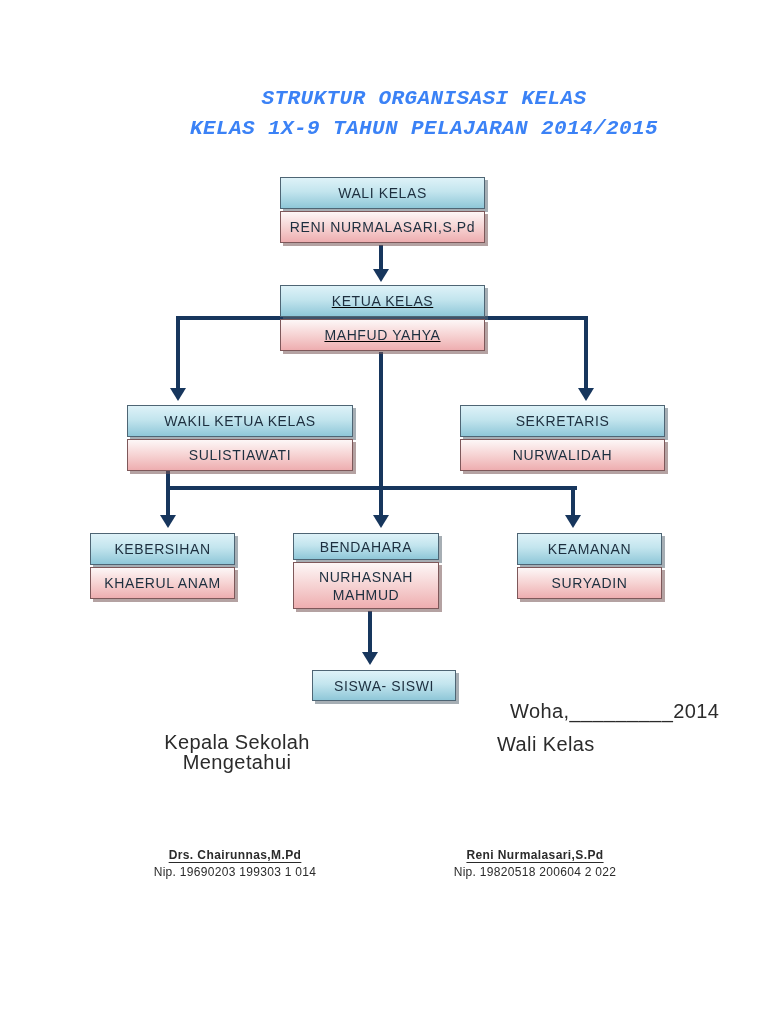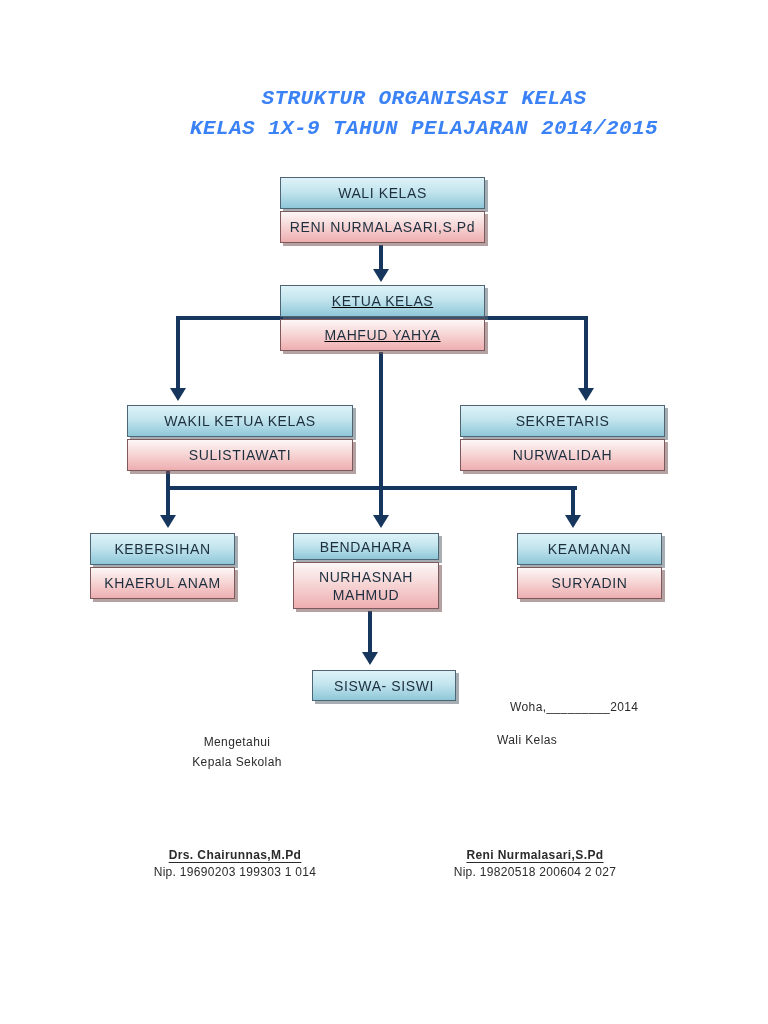--- a/index.html
+++ b/index.html
@@ -58,21 +58,21 @@
   #c-branch2        { left:166px; top:486px; width:411px; height:4px; }
   #c-left2-stem     { left:166px; top:471px; width:4px; height:44px; }
   #c-left2-head     { left:160px; top:515px; }
   #c-mid2-stem      { left:379px; top:490px; width:4px; height:25px; }
   #c-mid2-head      { left:373px; top:515px; }
   #c-right2-stem    { left:571px; top:486px; width:4px; height:29px; }
   #c-right2-head    { left:565px; top:515px; }
   #c-bendahara-stem { left:368px; top:611px; width:4px; height:41px; }
   #c-bendahara-head { left:362px; top:652px; }
   
-  .sig-text { position:absolute; font-size:12px; color:#2b2b2b; letter-spacing:0.4px; }
+  .sig-text { position:absolute; font-size:20px; color:#2b2b2b; letter-spacing:0.4px; }
   #woha         { left:510px; top:700px; }
   #mengetahui   { left:156px; top:732px; width:162px; text-align:center; line-height:20px; }
   #wali-label   { left:497px; top:733px; }
   .sig-block { position:absolute; width:280px; text-align:center; font-size:12px; color:#2b2b2b; }
   #sig-left  { left:95px;  top:848px; }
   #sig-right { left:395px; top:848px; }
   .sig-name { font-weight:bold; text-decoration:underline; text-underline-offset:3px; letter-spacing:0.4px; }
   .sig-nip  { margin-top:3px; letter-spacing:0.3px; }
 </style>
 </head>
@@ -138,29 +138,29 @@
     <div class="part pink h32">SURYADIN</div>
   </div>
 
   <div class="node" id="node-siswa">
     <div class="part blue">SISWA- SISWI</div>
   </div>
 
   <div class="sig-text" id="woha">Woha,_________2014</div>
 
   <div class="sig-text" id="mengetahui">
+    <div>Kepala Sekolah</div>
     <div>Mengetahui</div>
-    <div>Kepala Sekolah</div>
   </div>
 
   <div class="sig-text" id="wali-label">Wali Kelas</div>
 
   <div class="sig-block" id="sig-left">
     <div class="sig-name">Drs. Chairunnas,M.Pd</div>
     <div class="sig-nip">Nip. 19690203 199303 1 014</div>
   </div>
 
   <div class="sig-block" id="sig-right">
     <div class="sig-name">Reni Nurmalasari,S.Pd</div>
-    <div class="sig-nip">Nip. 19820518 200604 2 027</div>
+    <div class="sig-nip">Nip. 19820518 200604 2 022</div>
   </div>
 
 </div>
 
 </body></html>

